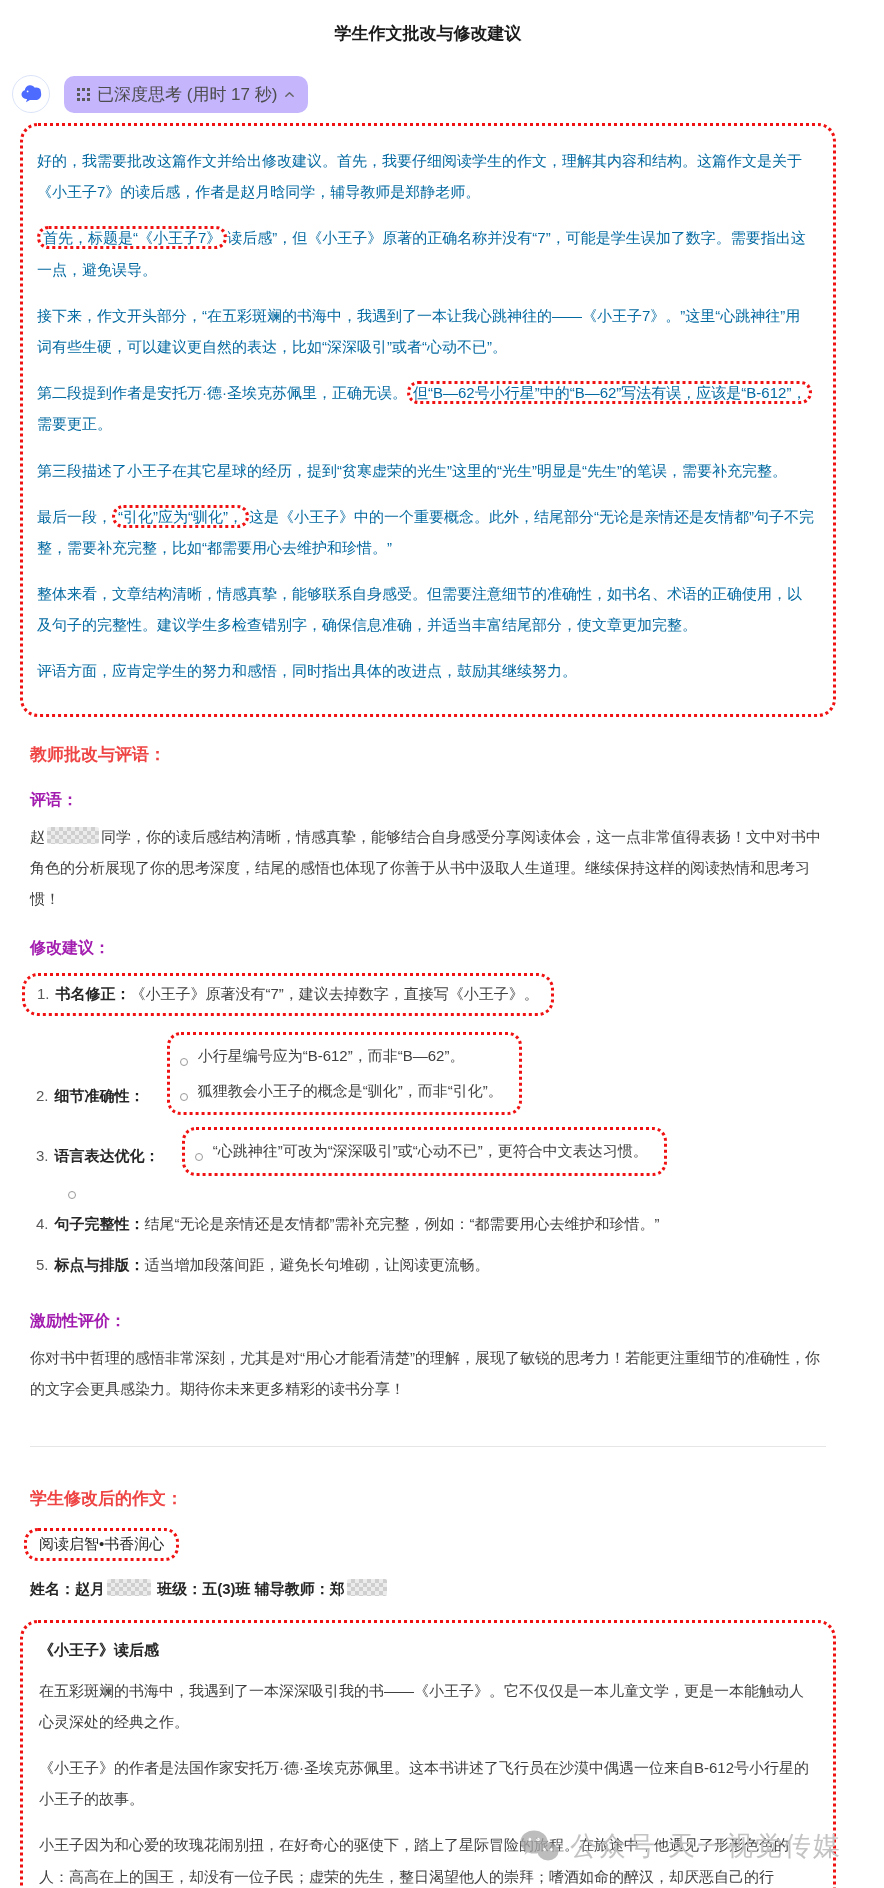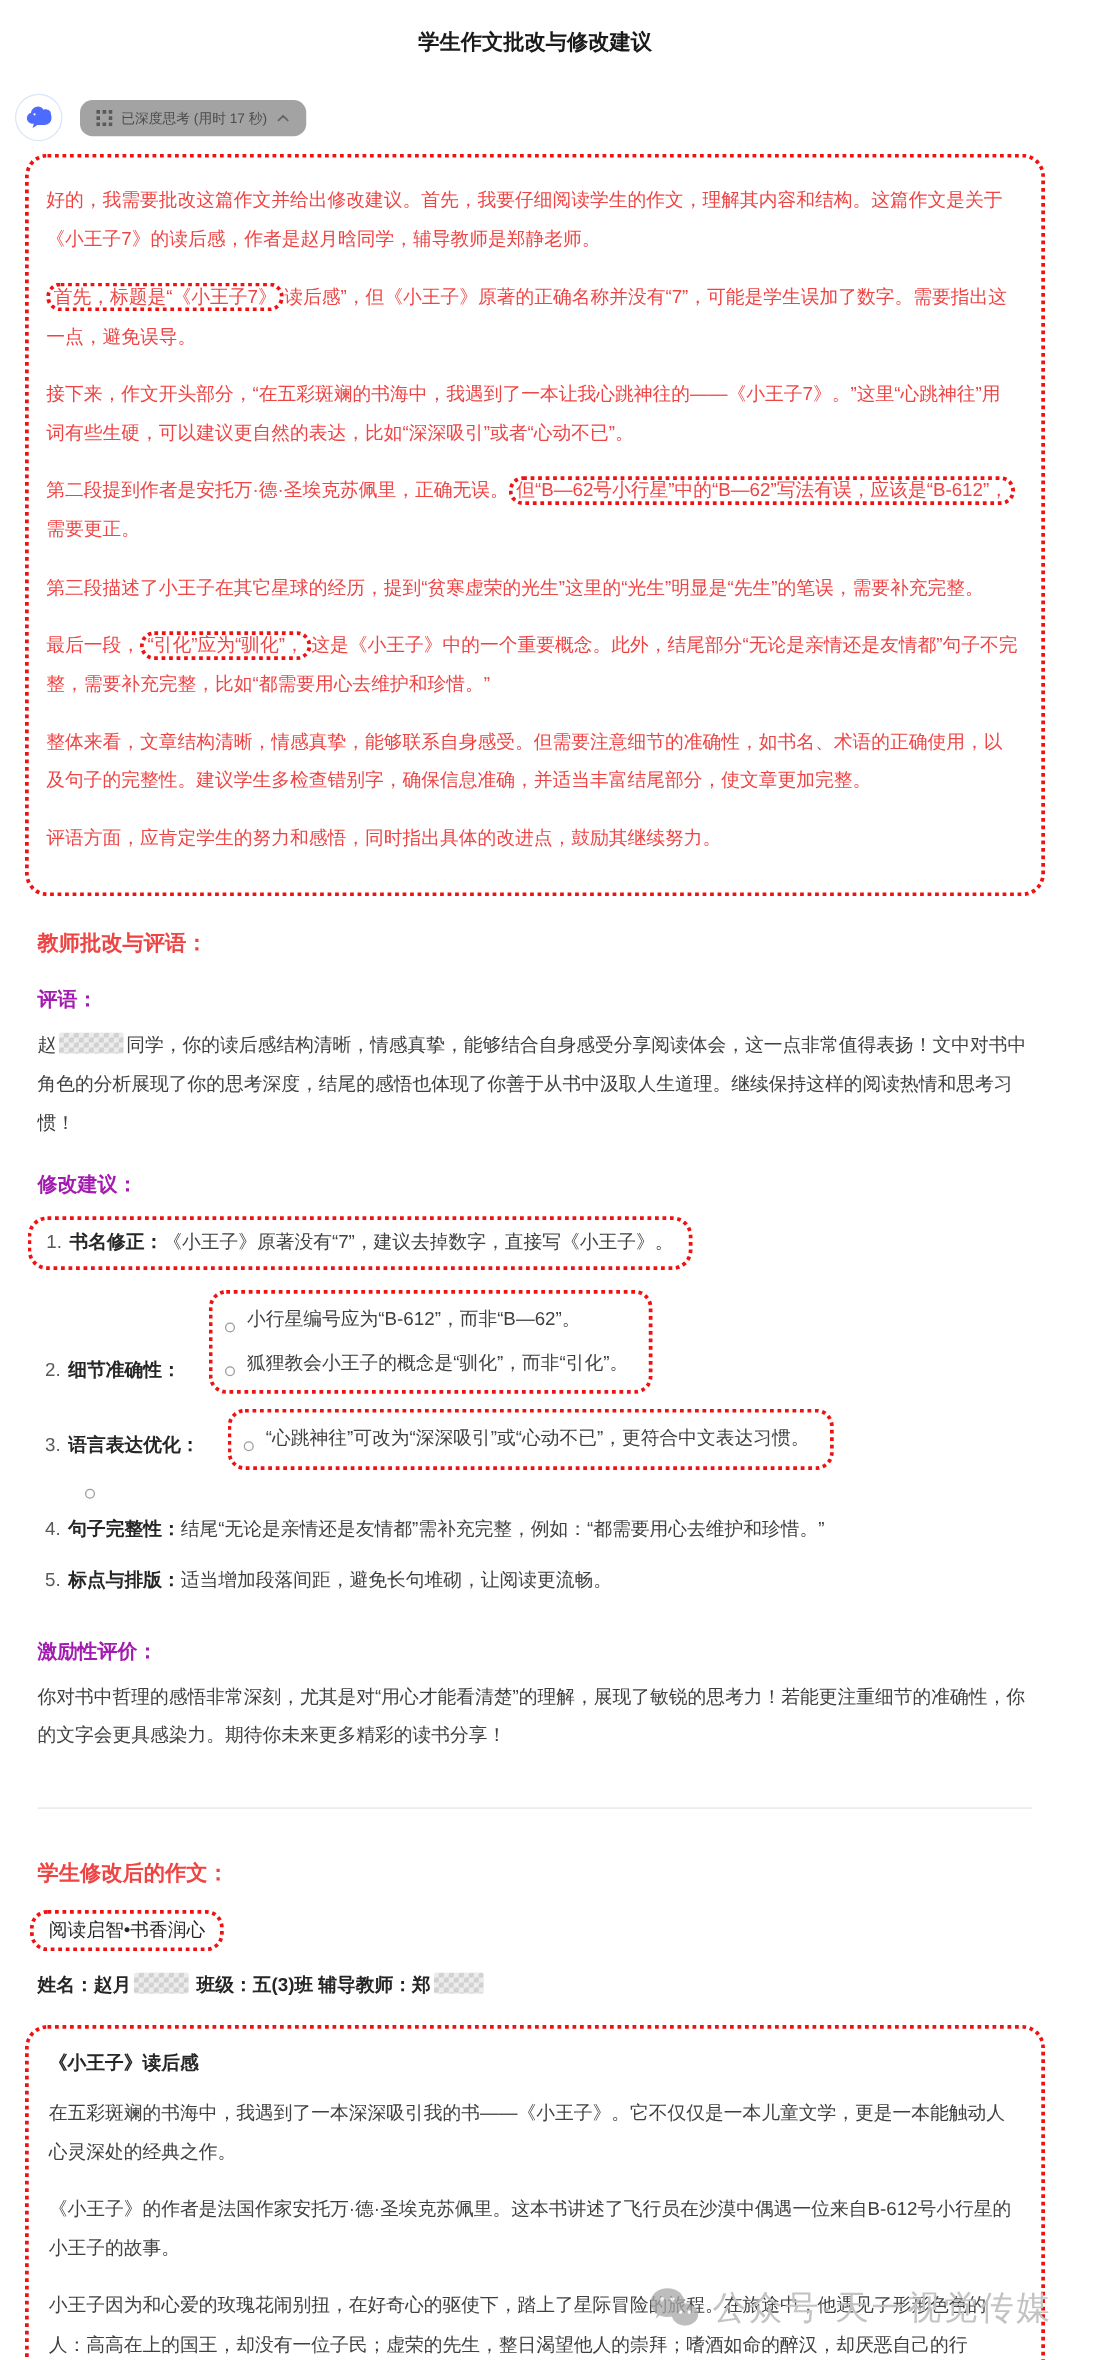--- a/index.html
+++ b/index.html
@@ -3,26 +3,26 @@
 <meta charset="utf-8">
 <style>
   html,body{margin:0;padding:0;background:#fff;}
   .page{position:relative;width:856px;height:1888px;overflow:hidden;background:#fff;
         font-family:"Liberation Sans","DejaVu Sans",sans-serif;color:#404040;}
   .page-title{text-align:center;font-size:17px;font-weight:bold;color:#1a1a1a;margin:0;padding-top:22px;}
   
   .answer-head{display:flex;align-items:center;gap:14px;margin:30px 0 0 12px;}
   .avatar{width:36px;height:36px;border-radius:50%;border:1px solid #dbe4f8;display:flex;
           align-items:center;justify-content:center;background:#fff;flex:0 0 auto;}
-  .deepthink-pill{display:inline-flex;align-items:center;gap:7px;background:#a3a3a3;border:none;
-          border-radius:10px;padding:7px 13px;font-size:11px;color:#4d4d4d;cursor:pointer;
+  .deepthink-pill{display:inline-flex;align-items:center;gap:7px;background:#c4b5fd;border:none;
+          border-radius:10px;padding:7px 13px;font-size:17px;color:#4d4d4d;cursor:pointer;
           font-family:inherit;}
   
   .think-box{border:3px dotted #f01212;border-radius:18px;margin:10px 20px 0 20px;padding:4px 18px 12px 14px;}
-  .think-box p{color:#ef4444;font-size:15px;line-height:2.08;margin:15px 0;}
+  .think-box p{color:#0369a1;font-size:15px;line-height:2.08;margin:15px 0;}
   .inline-box{border:3px dotted #f01212;border-radius:14px;padding:0 3px;}
   
   .h-main{font-size:17px;font-weight:bold;color:#ef4444;margin:26px 30px 0;}
   .h-sub{font-size:16px;font-weight:bold;color:#a21caf;margin:24px 30px 0;}
   .body-p{font-size:15px;line-height:2.08;color:#404040;margin:10px 30px 0;}
   
   .sugg-list{margin:14px 30px 0 36px;font-size:15px;color:#404040;}
   .sugg{margin-top:10px;line-height:2.05;}
   .sugg-num{color:#595959;margin-right:6px;}
   .sugg-label{font-weight:bold;color:#262626;}

